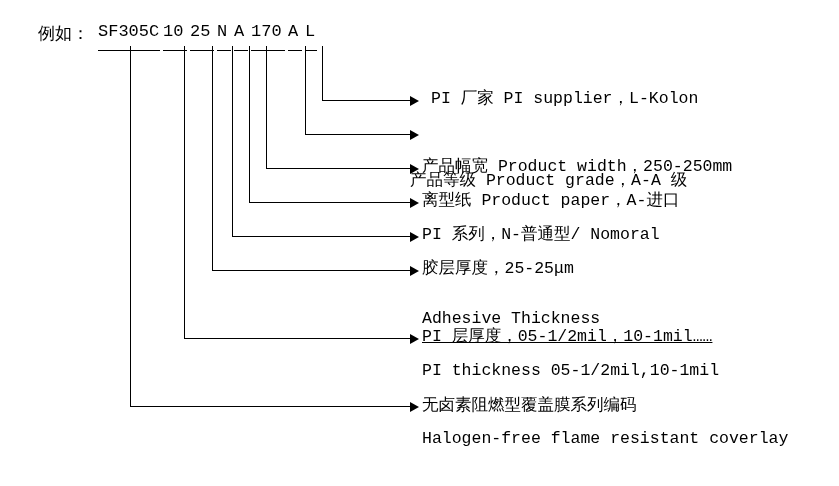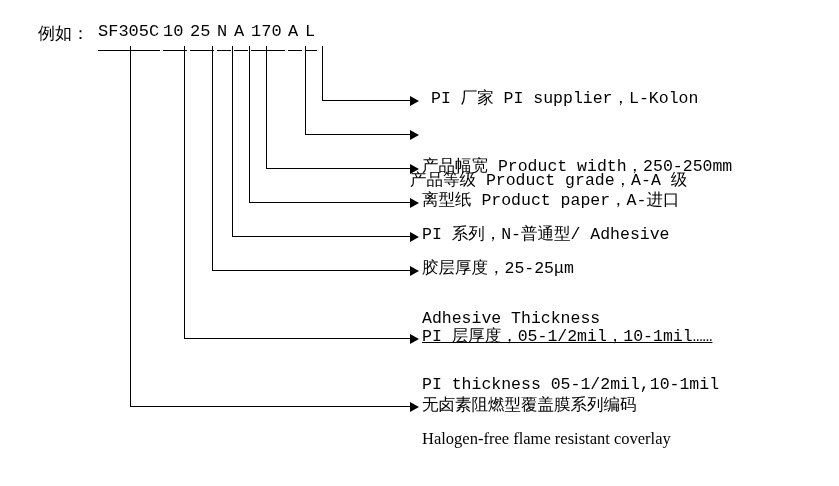--- a/index.html
+++ b/index.html
@@ -53,21 +53,21 @@
   }
 
   
   .label {
     font-family: "Liberation Mono", monospace;
     font-size: 16.5px;
     white-space: nowrap;
     line-height: 1.25;
   }
   .label-serif {
-    font-family: Liberation Serif, serif;
+    font-family: Liberation Mono, monospace;
     font-size: 16.5px;
     white-space: nowrap;
     line-height: 1.25;
   }
 </style>
 </head>
 <body>
 
 <div id="stage">
 
@@ -97,31 +97,31 @@
       <div class="abs hline" style="left: 266px; top: 168px; width: 144px;"></div>
       <div class="abs arrow" style="left: 410px; top: 164px;"></div>
       <div class="abs label" style="left: 422px; top: 157px;">产品幅宽 Product width，250-250mm</div>
       <div class="abs vline" style="left: 249px; top: 46px; height: 156px;"></div>
       <div class="abs hline" style="left: 249px; top: 202px; width: 161px;"></div>
       <div class="abs arrow" style="left: 410px; top: 198px;"></div>
       <div class="abs label" style="left: 422px; top: 191px;">离型纸 Product paper，A-进口</div>
       <div class="abs vline" style="left: 232px; top: 46px; height: 190px;"></div>
       <div class="abs hline" style="left: 232px; top: 236px; width: 178px;"></div>
       <div class="abs arrow" style="left: 410px; top: 232px;"></div>
-      <div class="abs label" style="left: 422px; top: 225px;">PI 系列，N-普通型/ Adhesive</div>
+      <div class="abs label" style="left: 422px; top: 225px;">PI 系列，N-普通型/ Nomoral</div>
       <div class="abs vline" style="left: 212px; top: 46px; height: 224px;"></div>
       <div class="abs hline" style="left: 212px; top: 270px; width: 198px;"></div>
       <div class="abs arrow" style="left: 410px; top: 266px;"></div>
       <div class="abs label" style="left: 422px; top: 259px;">胶层厚度，25-25μm</div>
       <div class="abs label" style="left: 422px; top: 309px;">Adhesive Thickness</div>
       <div class="abs vline" style="left: 184px; top: 46px; height: 292px;"></div>
       <div class="abs hline" style="left: 184px; top: 338px; width: 226px;"></div>
       <div class="abs arrow" style="left: 410px; top: 334px;"></div>
       <div class="abs label" style="left: 422px; top: 327px; text-decoration: underline;">PI 层厚度，05-1/2mil，10-1mil……</div>
-      <div class="abs label" style="left: 422px; top: 361px; margin-top: 14px;">PI thickness 05-1/2mil,10-1mil</div>
+      <div class="abs label" style="left: 422px; top: 361px;">PI thickness 05-1/2mil,10-1mil</div>
       <div class="abs vline" style="left: 130px; top: 46px; height: 360px;"></div>
       <div class="abs hline" style="left: 130px; top: 406px; width: 280px;"></div>
       <div class="abs arrow" style="left: 410px; top: 402px;"></div>
       <div class="abs label" style="left: 422px; top: 395px; font-family: Liberation Serif, serif;">无卤素阻燃型覆盖膜系列编码</div>
       <div class="abs label-serif" style="left: 422px; top: 429px;">Halogen-free flame resistant coverlay</div>
     </div>
 
 </div>
 
 </body></html>

